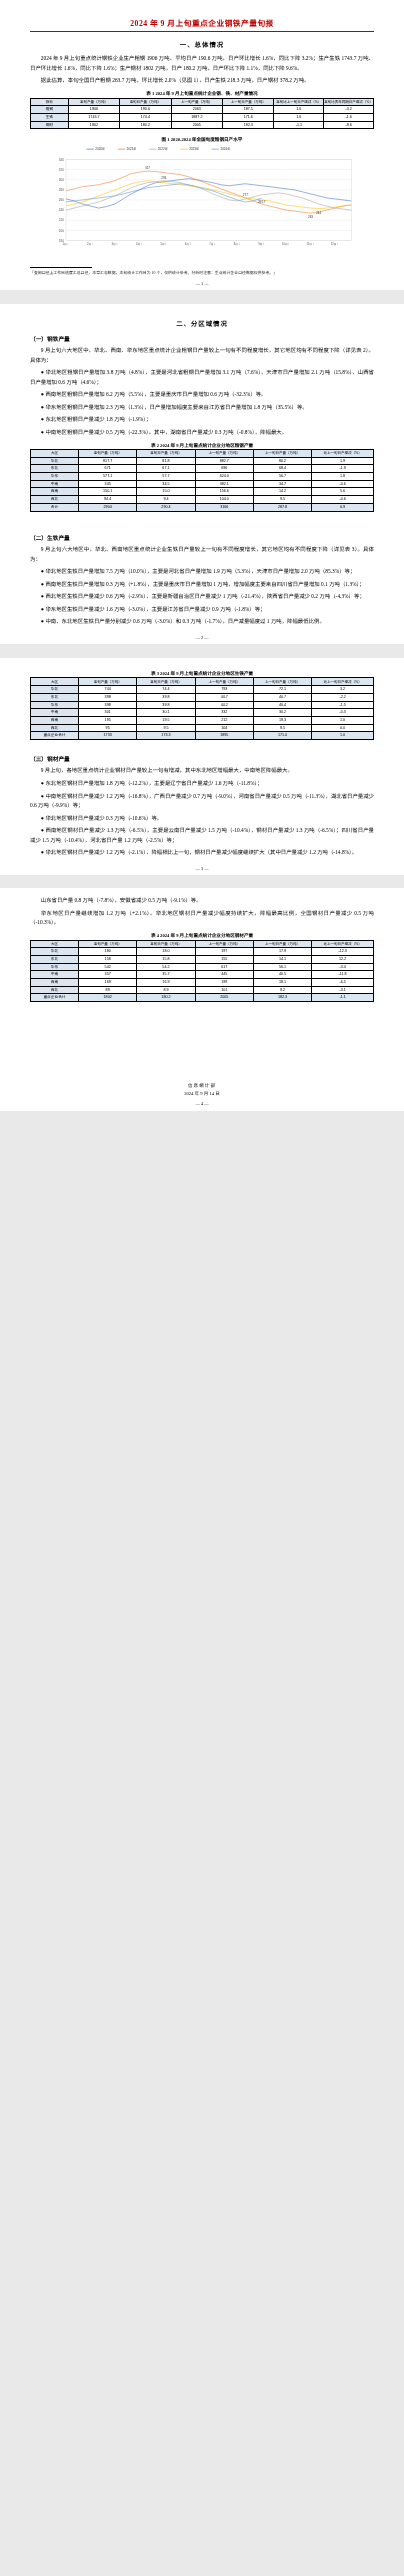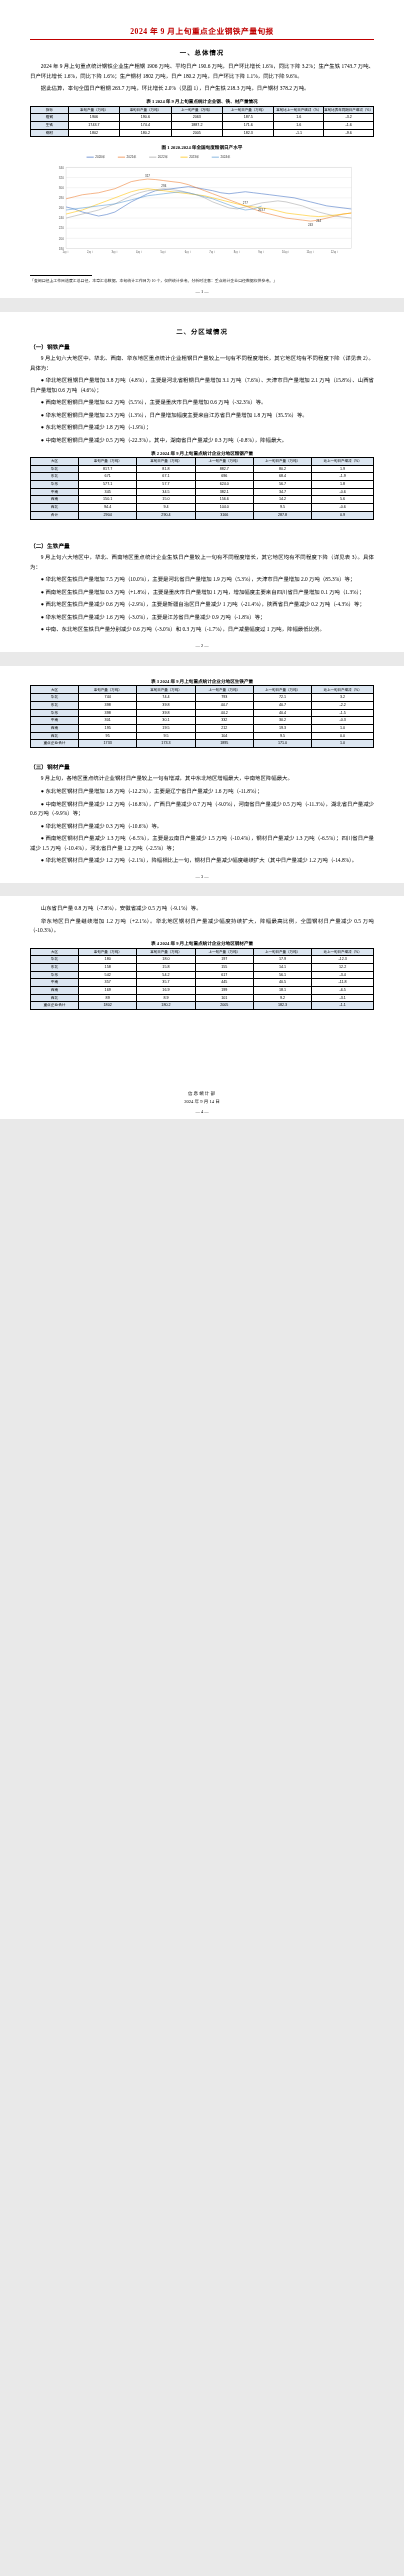--- a/index.html
+++ b/index.html
@@ -17,21 +17,21 @@
     box-sizing:border-box;
     padding:0 30px;
     position:relative;
   }
   .doc-title{
     text-align:center;
     color:#c00000;
     font-size:7.7px;
     font-weight:bold;
     letter-spacing:0.5px;
-    padding-top:25px;
+    padding-top:17px;
     padding-bottom:3.1px;
     font-family:"Liberation Serif",serif;
   }
   .title-rule{
     border-bottom:0.8px solid #c00000;
     margin:0 0 7.2px 0;
   }
   h2.sec{
     font-size:6.4px;
     font-weight:bold;

